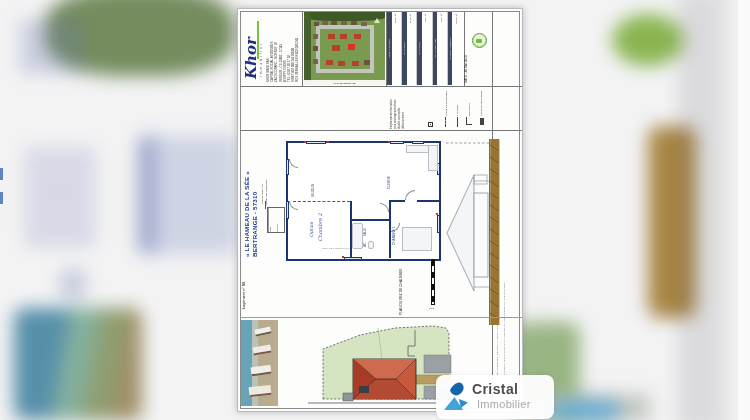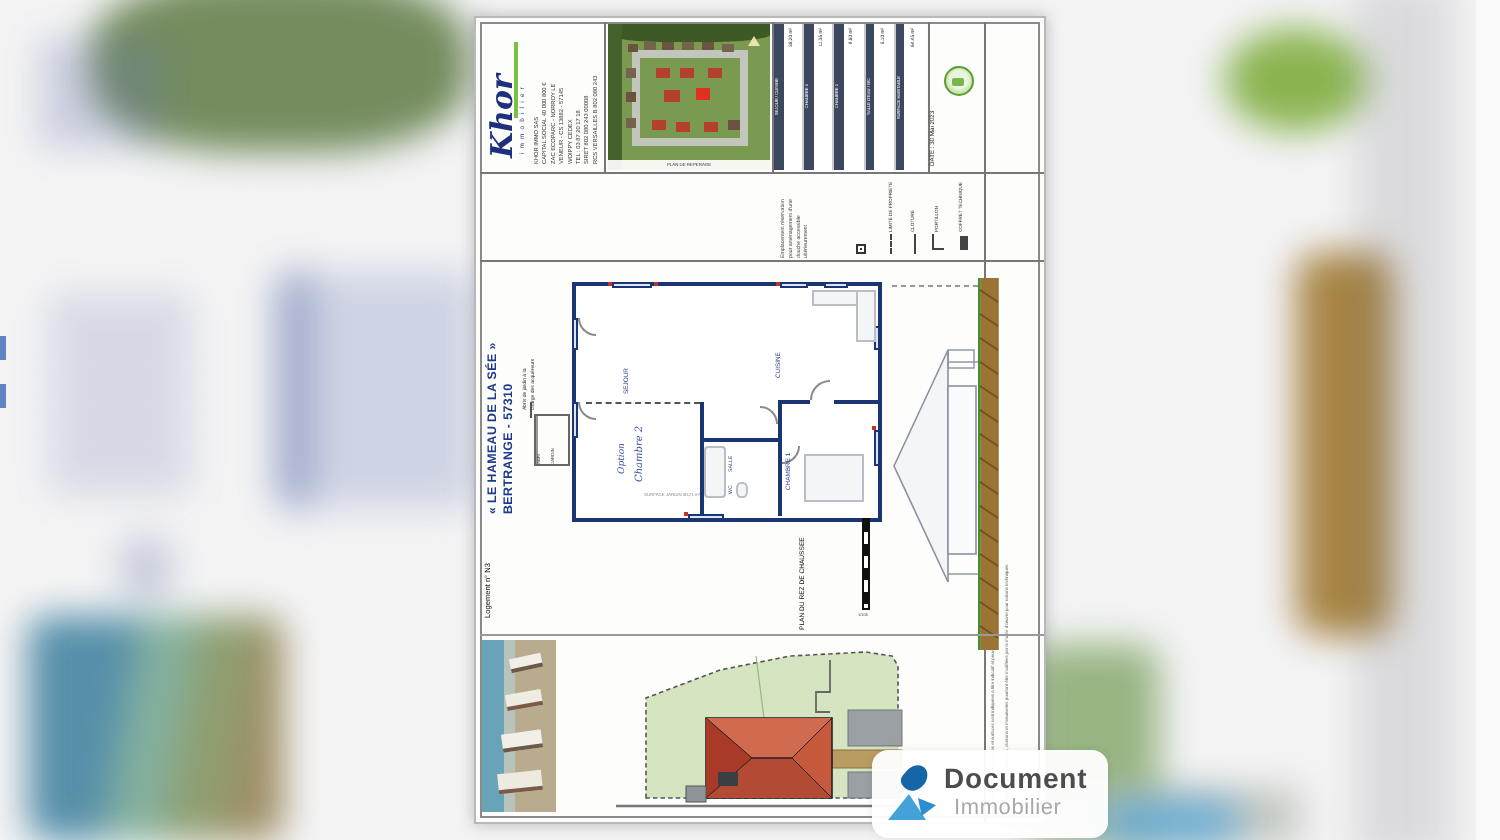--- a/index.html
+++ b/index.html
@@ -283,17 +283,17 @@
       <line x1="8" y1="78" x2="160" y2="78" stroke="#777" stroke-width="1.2"></line>
     </svg>
   </div>
 
   <div class="abs" style="left:436px;top:375px;width:118px;height:44px;background:rgba(255,255,255,.95);border-radius:8px;box-shadow:0 0 4px rgba(0,0,0,.08);">
     <div class="abs" style="left:7px;top:6px;width:28px;height:32px;">
       <div class="abs" style="left:9px;top:1px;width:11px;height:14px;background:#1565a8;border-radius:50% 50% 50% 4px;transform:rotate(40deg);"></div>
       <div class="abs" style="left:1px;top:16px;width:19px;height:13px;background:#45a2d9;clip-path:polygon(0 100%,55% 0,100% 100%);"></div>
       <div class="abs" style="left:16px;top:18px;width:9px;height:9px;background:#2e8fd0;clip-path:polygon(0 0,100% 40%,20% 100%);"></div>
     </div>
-    <span class="abs" style="left:36px;top:6px;font-size:14px;font-weight:bold;color:#4d4d4d;letter-spacing:.4px;">Document</span>
+    <span class="abs" style="left:36px;top:6px;font-size:14px;font-weight:bold;color:#4d4d4d;letter-spacing:.4px;">Cristal</span>
     <span class="abs" style="left:41px;top:23px;font-size:11px;color:#a8a8a8;letter-spacing:.3px;">Immobilier</span>
   </div>
 
 </div>
 
 </body></html>

